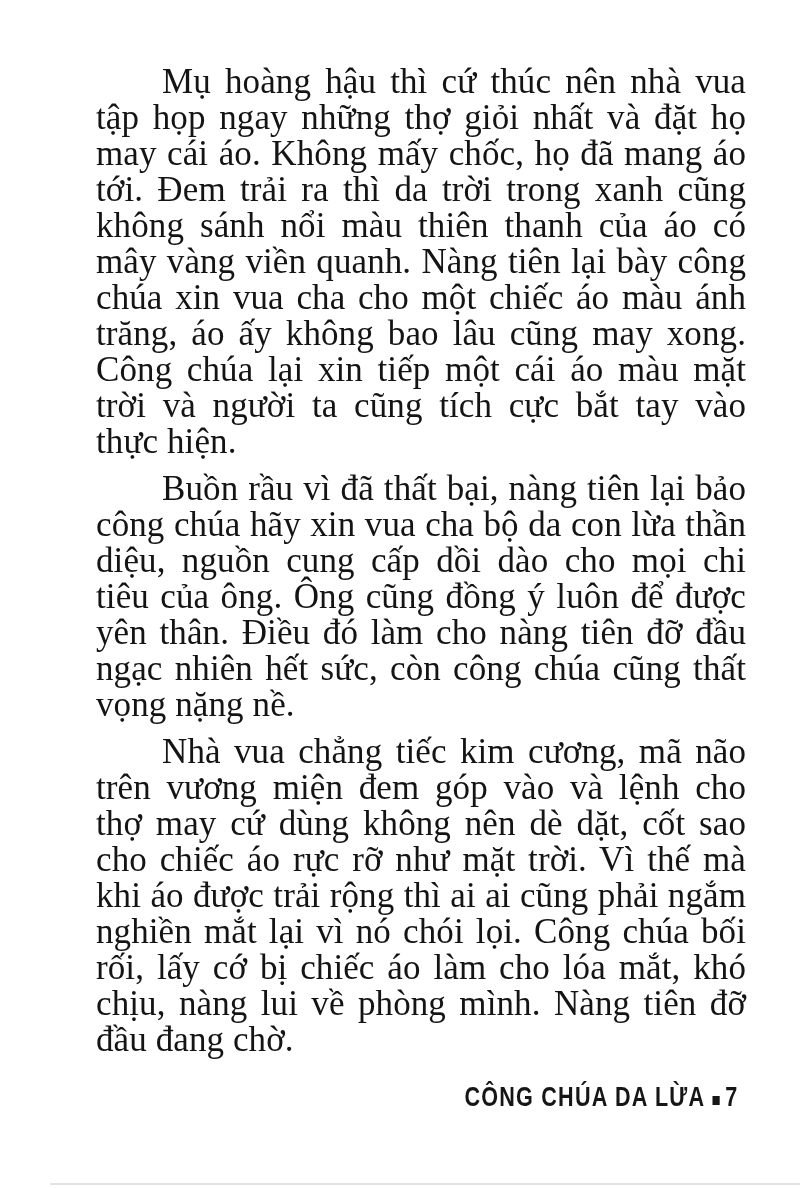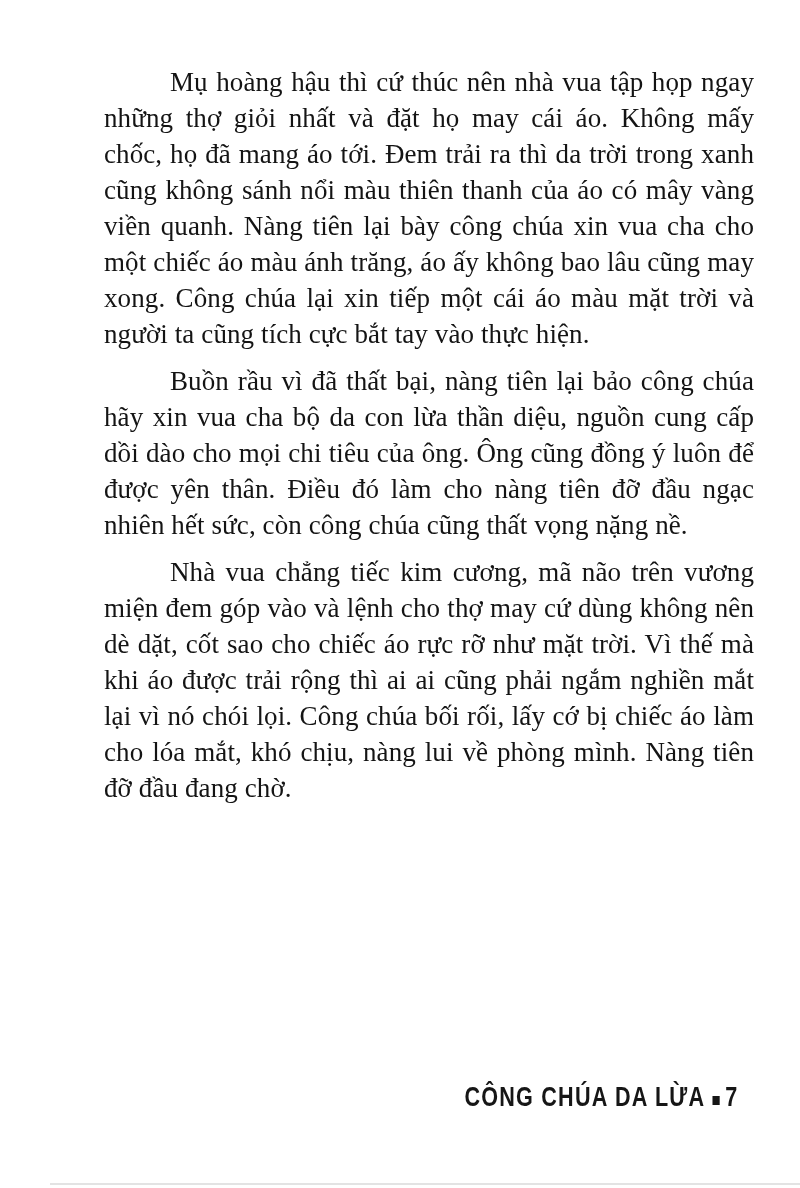--- a/index.html
+++ b/index.html
@@ -21,23 +21,23 @@
     position: absolute;
     left: 50px;
     right: 0;
     bottom: 3px;
     height: 2px;
     background: #e3e3e3;
   }
   .text-block {
     position: absolute;
     top: 64px;
-    left: 104px;
+    left: 96px;
     width: 650px;
-    font-size: 27px;
+    font-size: 35px;
     line-height: 36px;
     text-align: justify;
     letter-spacing: 0.1px;
   }
   .text-block p {
     margin: 0 0 11px 0;
     text-indent: 66px;
     text-align-last: left;
   }
   .footer {

